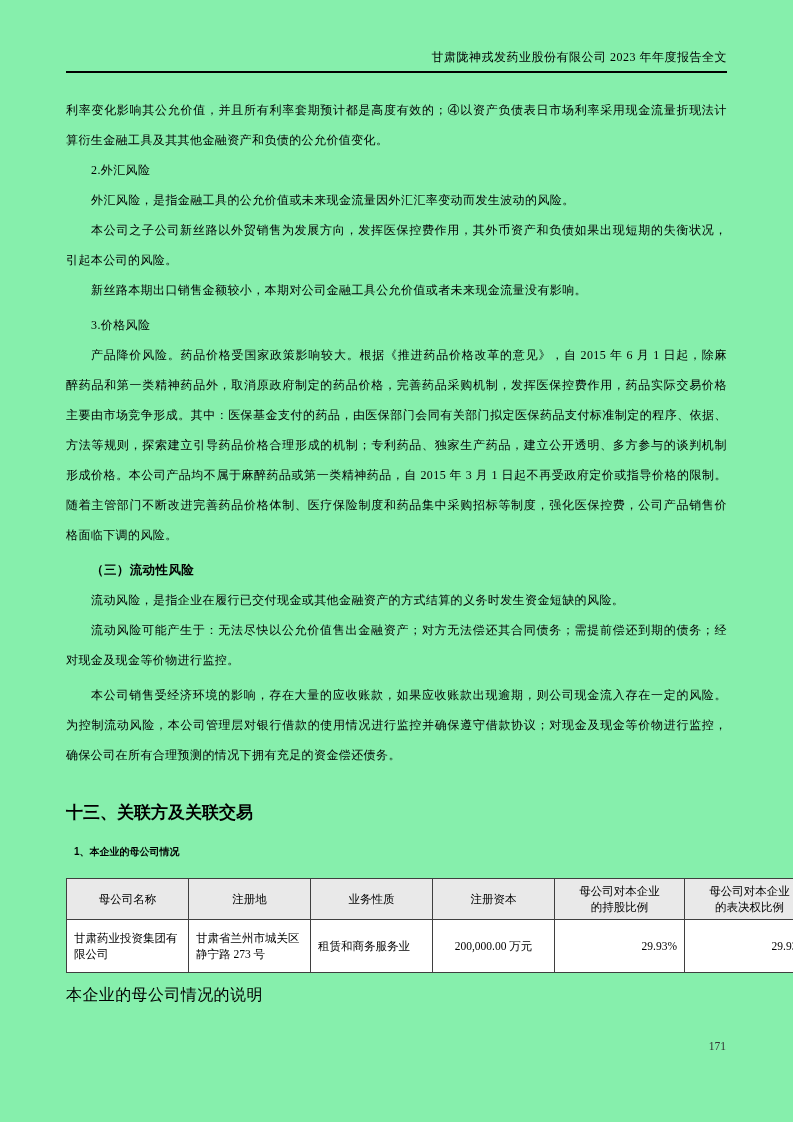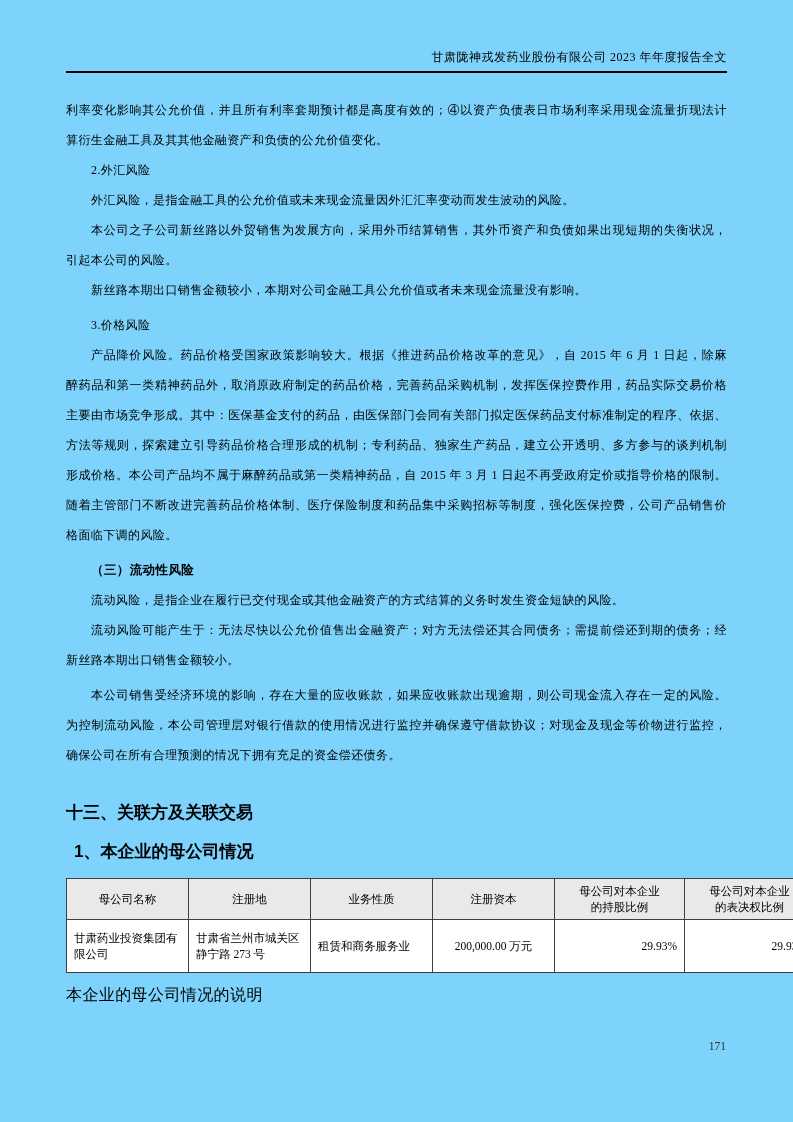--- a/index.html
+++ b/index.html
@@ -1,21 +1,21 @@
 <!DOCTYPE html>
 <html style="--thead-bg: #e9e9e9; --border: #3f3f3f; --rule: #000000;"><head>
 <meta charset="utf-8">
 <style>
   html,body { margin:0; padding:0; background:#ffffff; }
   .page {
     position: relative;
     width: 793px;
     height: 1122px;
     margin: 0 auto;
-    background: #7dd3fc;
+    background: #86efac;
     color: #000000;
     font-family: "Liberation Serif", "DejaVu Serif", serif;
     overflow: hidden;
   }
   .header-title {
     position: absolute;
     top: 49px;
     right: 66px;
     font-size: 12px;
     letter-spacing: 0.5px;
@@ -54,21 +54,21 @@
     margin: 30px 0 0 0;
     font-family: "Liberation Sans", "DejaVu Sans", sans-serif;
     font-weight: bold;
     font-size: 17px;
     line-height: 26px;
   }
   .h2 {
     margin: 16px 0 0 8px;
     font-family: "Liberation Sans", "DejaVu Sans", sans-serif;
     font-weight: bold;
-    font-size: 17px;
+    font-size: 10px;
     line-height: 20px;
   }
   table.ptable {
     margin-top: 16px;
     width: 661px;
     border-collapse: collapse;
     table-layout: fixed;
     font-size: 11.5px;
   }
   .ptable th, .ptable td {
@@ -111,35 +111,35 @@
 
   <div class="header-rule"></div>
 
   <div class="content">
 
     <div id="lines">
         <div class="line fill">利率变化影响其公允价值，并且所有利率套期预计都是高度有效的；④以资产负债表日市场利率采用现金流量折现法计</div>
         <div class="line">算衍生金融工具及其其他金融资产和负债的公允价值变化。</div>
         <div class="line indent">2.外汇风险</div>
         <div class="line indent">外汇风险，是指金融工具的公允价值或未来现金流量因外汇汇率变动而发生波动的风险。</div>
-        <div class="line indent fill">本公司之子公司新丝路以外贸销售为发展方向，采用外币结算销售，其外币资产和负债如果出现短期的失衡状况，</div>
+        <div class="line indent fill">本公司之子公司新丝路以外贸销售为发展方向，发挥医保控费作用，其外币资产和负债如果出现短期的失衡状况，</div>
         <div class="line">引起本公司的风险。</div>
         <div class="line indent">新丝路本期出口销售金额较小，本期对公司金融工具公允价值或者未来现金流量没有影响。</div>
         <div class="line indent sp">3.价格风险</div>
         <div class="line indent fill">产品降价风险。药品价格受国家政策影响较大。根据《推进药品价格改革的意见》，自 2015 年 6 月 1 日起，除麻</div>
         <div class="line fill">醉药品和第一类精神药品外，取消原政府制定的药品价格，完善药品采购机制，发挥医保控费作用，药品实际交易价格</div>
         <div class="line fill">主要由市场竞争形成。其中：医保基金支付的药品，由医保部门会同有关部门拟定医保药品支付标准制定的程序、依据、</div>
         <div class="line fill">方法等规则，探索建立引导药品价格合理形成的机制；专利药品、独家生产药品，建立公开透明、多方参与的谈判机制</div>
         <div class="line fill">形成价格。本公司产品均不属于麻醉药品或第一类精神药品，自 2015 年 3 月 1 日起不再受政府定价或指导价格的限制。</div>
         <div class="line fill">随着主管部门不断改进完善药品价格体制、医疗保险制度和药品集中采购招标等制度，强化医保控费，公司产品销售价</div>
         <div class="line">格面临下调的风险。</div>
         <div class="line indent bold sp">（三）流动性风险</div>
         <div class="line indent">流动风险，是指企业在履行已交付现金或其他金融资产的方式结算的义务时发生资金短缺的风险。</div>
         <div class="line indent fill">流动风险可能产生于：无法尽快以公允价值售出金融资产；对方无法偿还其合同债务；需提前偿还到期的债务；经</div>
-        <div class="line">新丝路本期出口销售金额较小。</div>
+        <div class="line">对现金及现金等价物进行监控。</div>
         <div class="line indent fill sp">本公司销售受经济环境的影响，存在大量的应收账款，如果应收账款出现逾期，则公司现金流入存在一定的风险。</div>
         <div class="line fill">为控制流动风险，本公司管理层对银行借款的使用情况进行监控并确保遵守借款协议；对现金及现金等价物进行监控，</div>
         <div class="line">确保公司在所有合理预测的情况下拥有充足的资金偿还债务。</div>
       </div>
 
     <div class="h1">十三、关联方及关联交易</div>
 
     <div class="h2">1、本企业的母公司情况</div>
 
     <table class="ptable">

